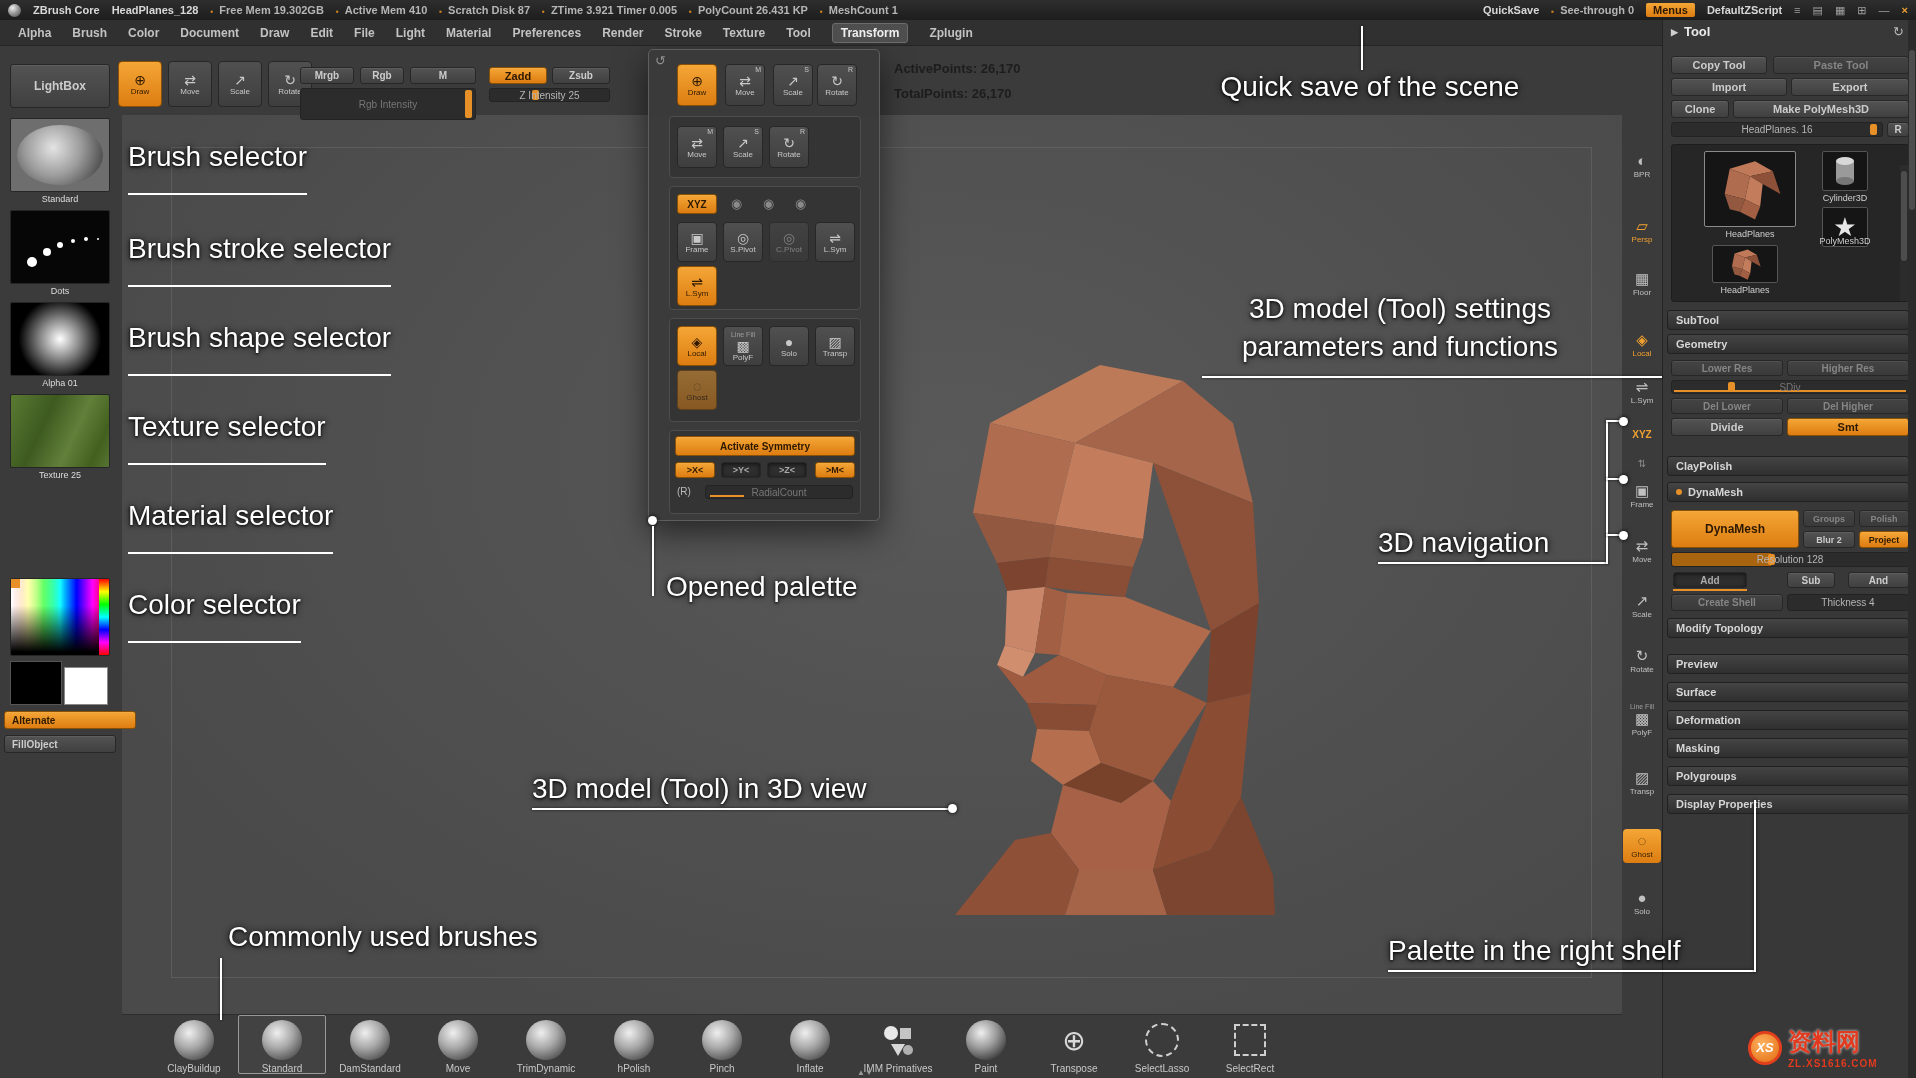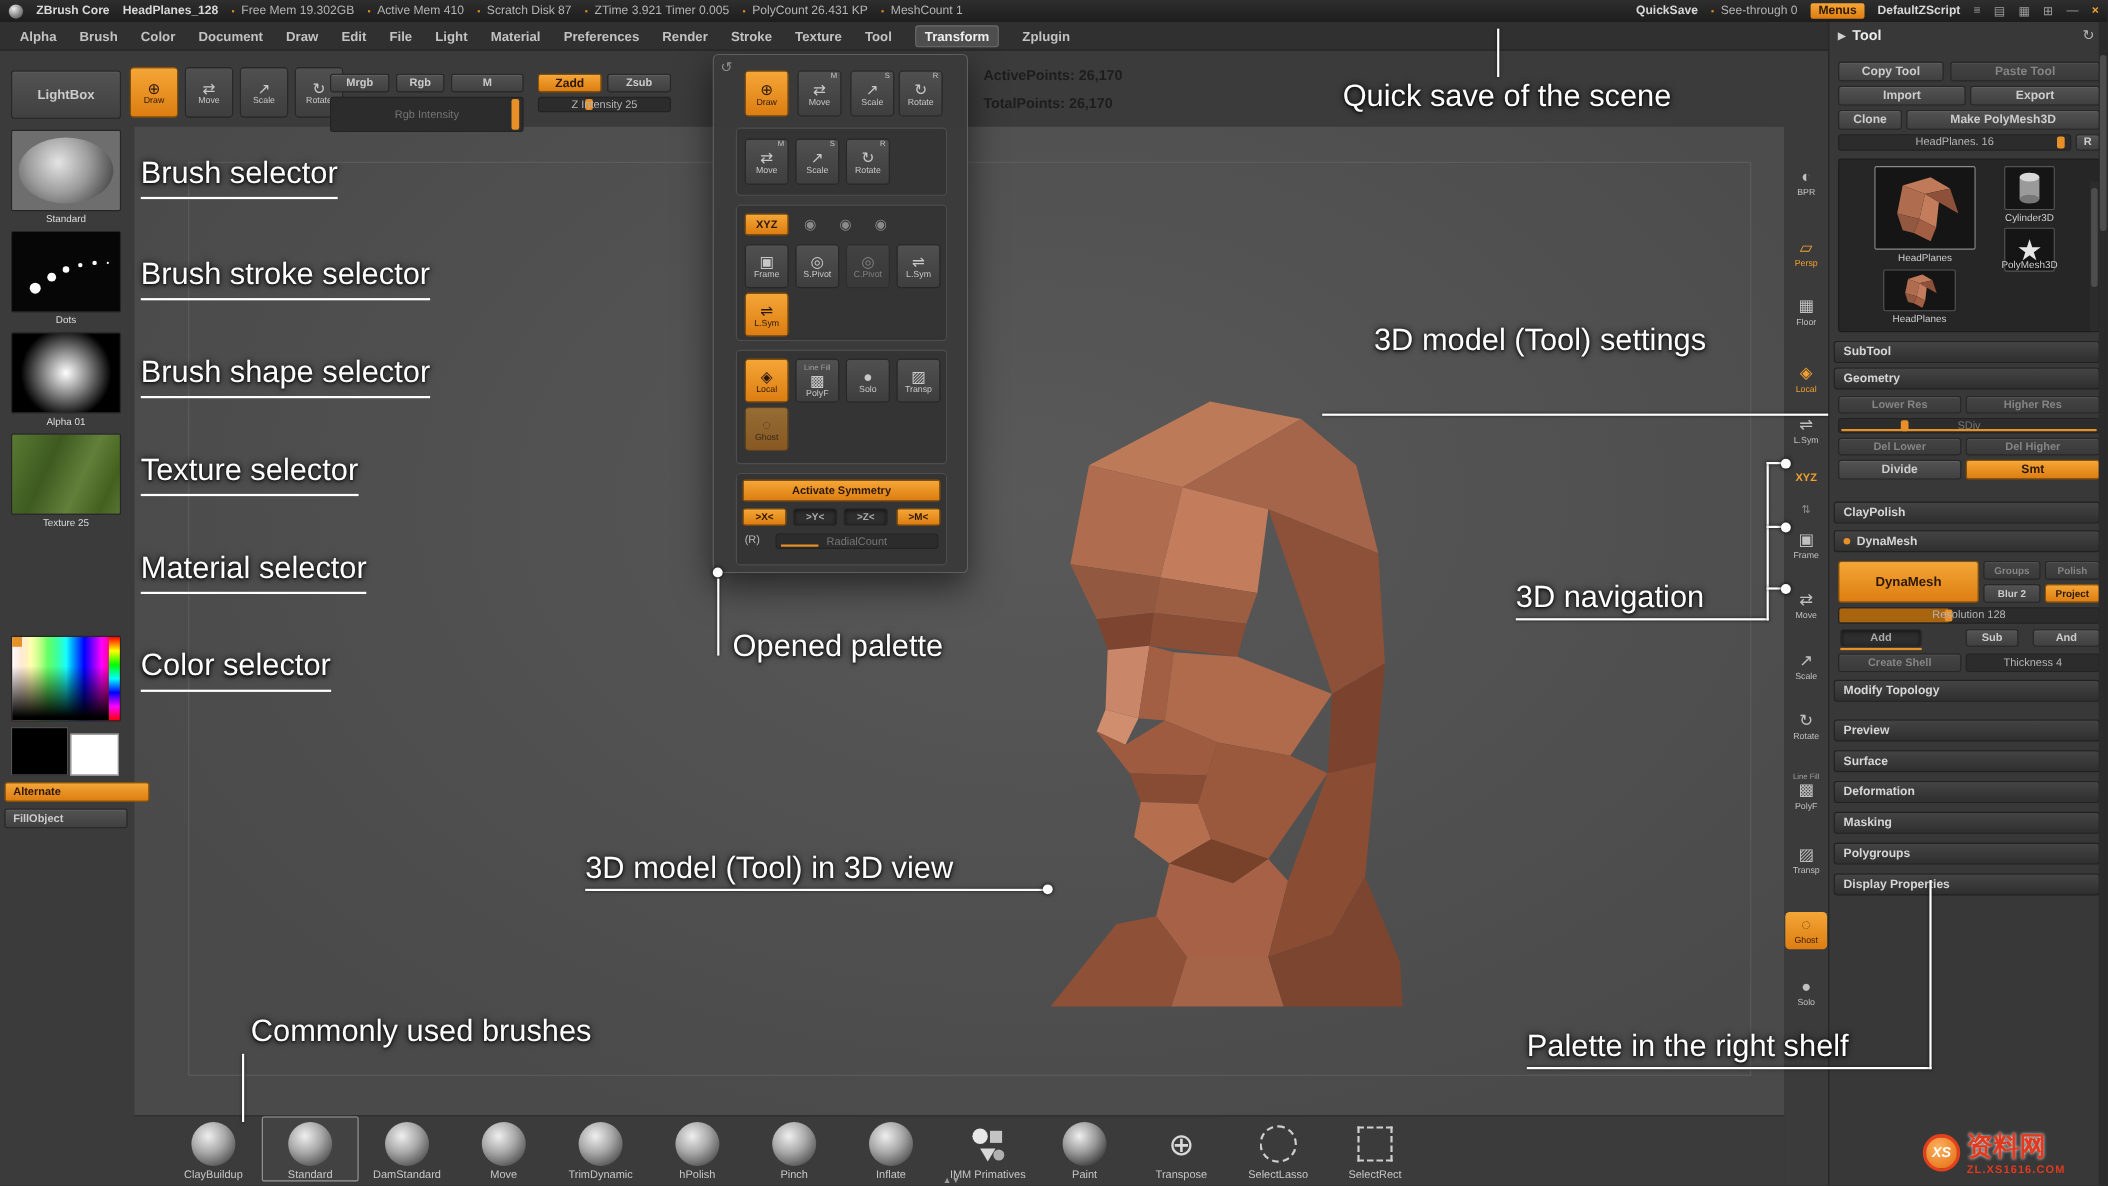--- a/index.html
+++ b/index.html
@@ -3,21 +3,21 @@
 <meta charset="utf-8">
 <style>
   *{box-sizing:border-box;margin:0;padding:0}
   body{background:#1a1a1a;font-family:"Liberation Sans",sans-serif;-webkit-user-select:none;user-select:none}
   #stage{position:relative;width:1916px;height:1078px;background:#3b3b3b;overflow:hidden;font-size:11px;color:#ccc}
   .abs{position:absolute}
 
   
   .titlebar{position:absolute;top:0;left:0;width:1916px;height:20px;background:linear-gradient(#2e2e2e,#1d1d1d);display:flex;align-items:center;gap:12px;padding:0 8px;font-size:11px;font-weight:bold;color:#d8d8d8;z-index:60}
   .logo{width:13px;height:13px;border-radius:50%;background:radial-gradient(circle at 35% 30%,#eee,#888 55%,#444);flex:0 0 auto}
-  .tb-stat{color:#b5b5b5;font-weight:normal}
+  .tb-stat{color:#b5b5b5;font-weight:bold}
   .tb-stat::before{content:"▪";color:#e08a20;margin-right:6px;font-size:8px}
   .tb-sp{flex:1}
   .tb-menus{background:linear-gradient(#f4a636,#dd7d12);color:#2d1800;padding:1px 7px;border-radius:2px}
   .tb-ic{color:#9f9f9f;font-weight:normal;font-size:11px}
   .tb-close{color:#f0a030;font-weight:bold}
 
   
   .menubar{position:absolute;top:20px;left:0;width:1662px;height:26px;background:#303030;border-bottom:1px solid #242424;display:flex;align-items:center;gap:21px;padding:0 18px;font-weight:bold;color:#c2c2c2;font-size:12px;z-index:50}
   .menu-item{cursor:default}
   .menu-item.active{background:#4e4e4e;border:1px solid #6c6c6c;border-radius:3px;padding:2px 8px;color:#efefef}
@@ -87,21 +87,21 @@
   .tray-it{display:flex;flex-direction:column;align-items:center;gap:3px;width:88px;color:#c8c8c8;font-size:10px;padding-top:5px}
   .tray-it .bic{width:40px;height:40px;display:flex;align-items:center;justify-content:center}
   .sphere{width:40px;height:40px;border-radius:50%;background:radial-gradient(circle at 38% 32%,#efefef,#a8a8a8 42%,#545454 80%,#3a3a3a)}
   .selbox{outline:1px solid #999;outline-offset:-1px;background:#424242;border-radius:2px}
   .dashc{width:34px;height:34px;border:2px dashed #cfcfcf;border-radius:50%}
   .dashr{width:32px;height:32px;border:2px dashed #cfcfcf}
 
   
   .annot{position:absolute;inset:0;z-index:70;pointer-events:none}
   .ann{position:absolute;color:#fff;font-size:28px;text-shadow:0 1px 3px #000,0 0 7px rgba(0,0,0,.85);white-space:nowrap;line-height:34px}
-  .u{border-bottom:2px solid #fff;padding-bottom:5px}
+  .u{border-bottom:2px solid #fff;padding-bottom:19px}
   .aline{position:absolute;background:#fff;box-shadow:0 0 3px rgba(0,0,0,.7)}
   .adot{position:absolute;width:9px;height:9px;background:#fff;border-radius:50%;box-shadow:0 0 4px #000}
 
   
   .wm{position:absolute;left:1748px;top:1026px;z-index:80;display:flex;align-items:center;gap:6px}
   .wm .badge{width:34px;height:34px;border-radius:50%;border:3px solid #e2401c;background:radial-gradient(circle at 40% 35%,#ffb25e,#e06a10);color:#fff;font-weight:bold;font-style:italic;font-size:13px;display:flex;align-items:center;justify-content:center}
   .wm .nm{color:#e23a1e;font-size:24px;font-weight:bold;text-shadow:0 0 3px #fff}
   .wm .url{color:#e23a1e;font-size:10px;font-weight:bold;letter-spacing:1px}
 </style>
 </head>
@@ -608,20 +608,21 @@
     <div class="ann u" style="left:128px;top:232px">Brush stroke selector</div>
     <div class="ann u" style="left:128px;top:321px">Brush shape selector</div>
     <div class="ann u" style="left:128px;top:410px">Texture selector</div>
     <div class="ann u" style="left:128px;top:499px">Material selector</div>
     <div class="ann u" style="left:128px;top:588px">Color selector</div>
 
     <i class="aline" style="left:1361px;top:26px;width:2px;height:44px"></i>
     <div class="ann" style="left:1160px;top:70px;width:420px;text-align:center">Quick save of the scene</div>
 
     <div class="ann" style="left:1200px;top:292px;width:400px;text-align:center">3D model (Tool) settings</div>
+    <div class="ann" style="left:1200px;top:330px;width:400px;text-align:center">parameters and functions</div>
     <i class="aline" style="left:1202px;top:376px;width:460px;height:2px"></i>
 
     <div class="ann" style="left:1378px;top:526px">3D navigation</div>
     <i class="aline" style="left:1378px;top:562px;width:230px;height:2px"></i>
     <i class="aline" style="left:1606px;top:420px;width:2px;height:144px"></i>
     <i class="aline" style="left:1606px;top:420px;width:18px;height:2px"></i>
     <i class="aline" style="left:1606px;top:478px;width:18px;height:2px"></i>
     <i class="aline" style="left:1606px;top:534px;width:18px;height:2px"></i>
     <i class="adot" style="left:1619px;top:417px"></i>
     <i class="adot" style="left:1619px;top:475px"></i>

